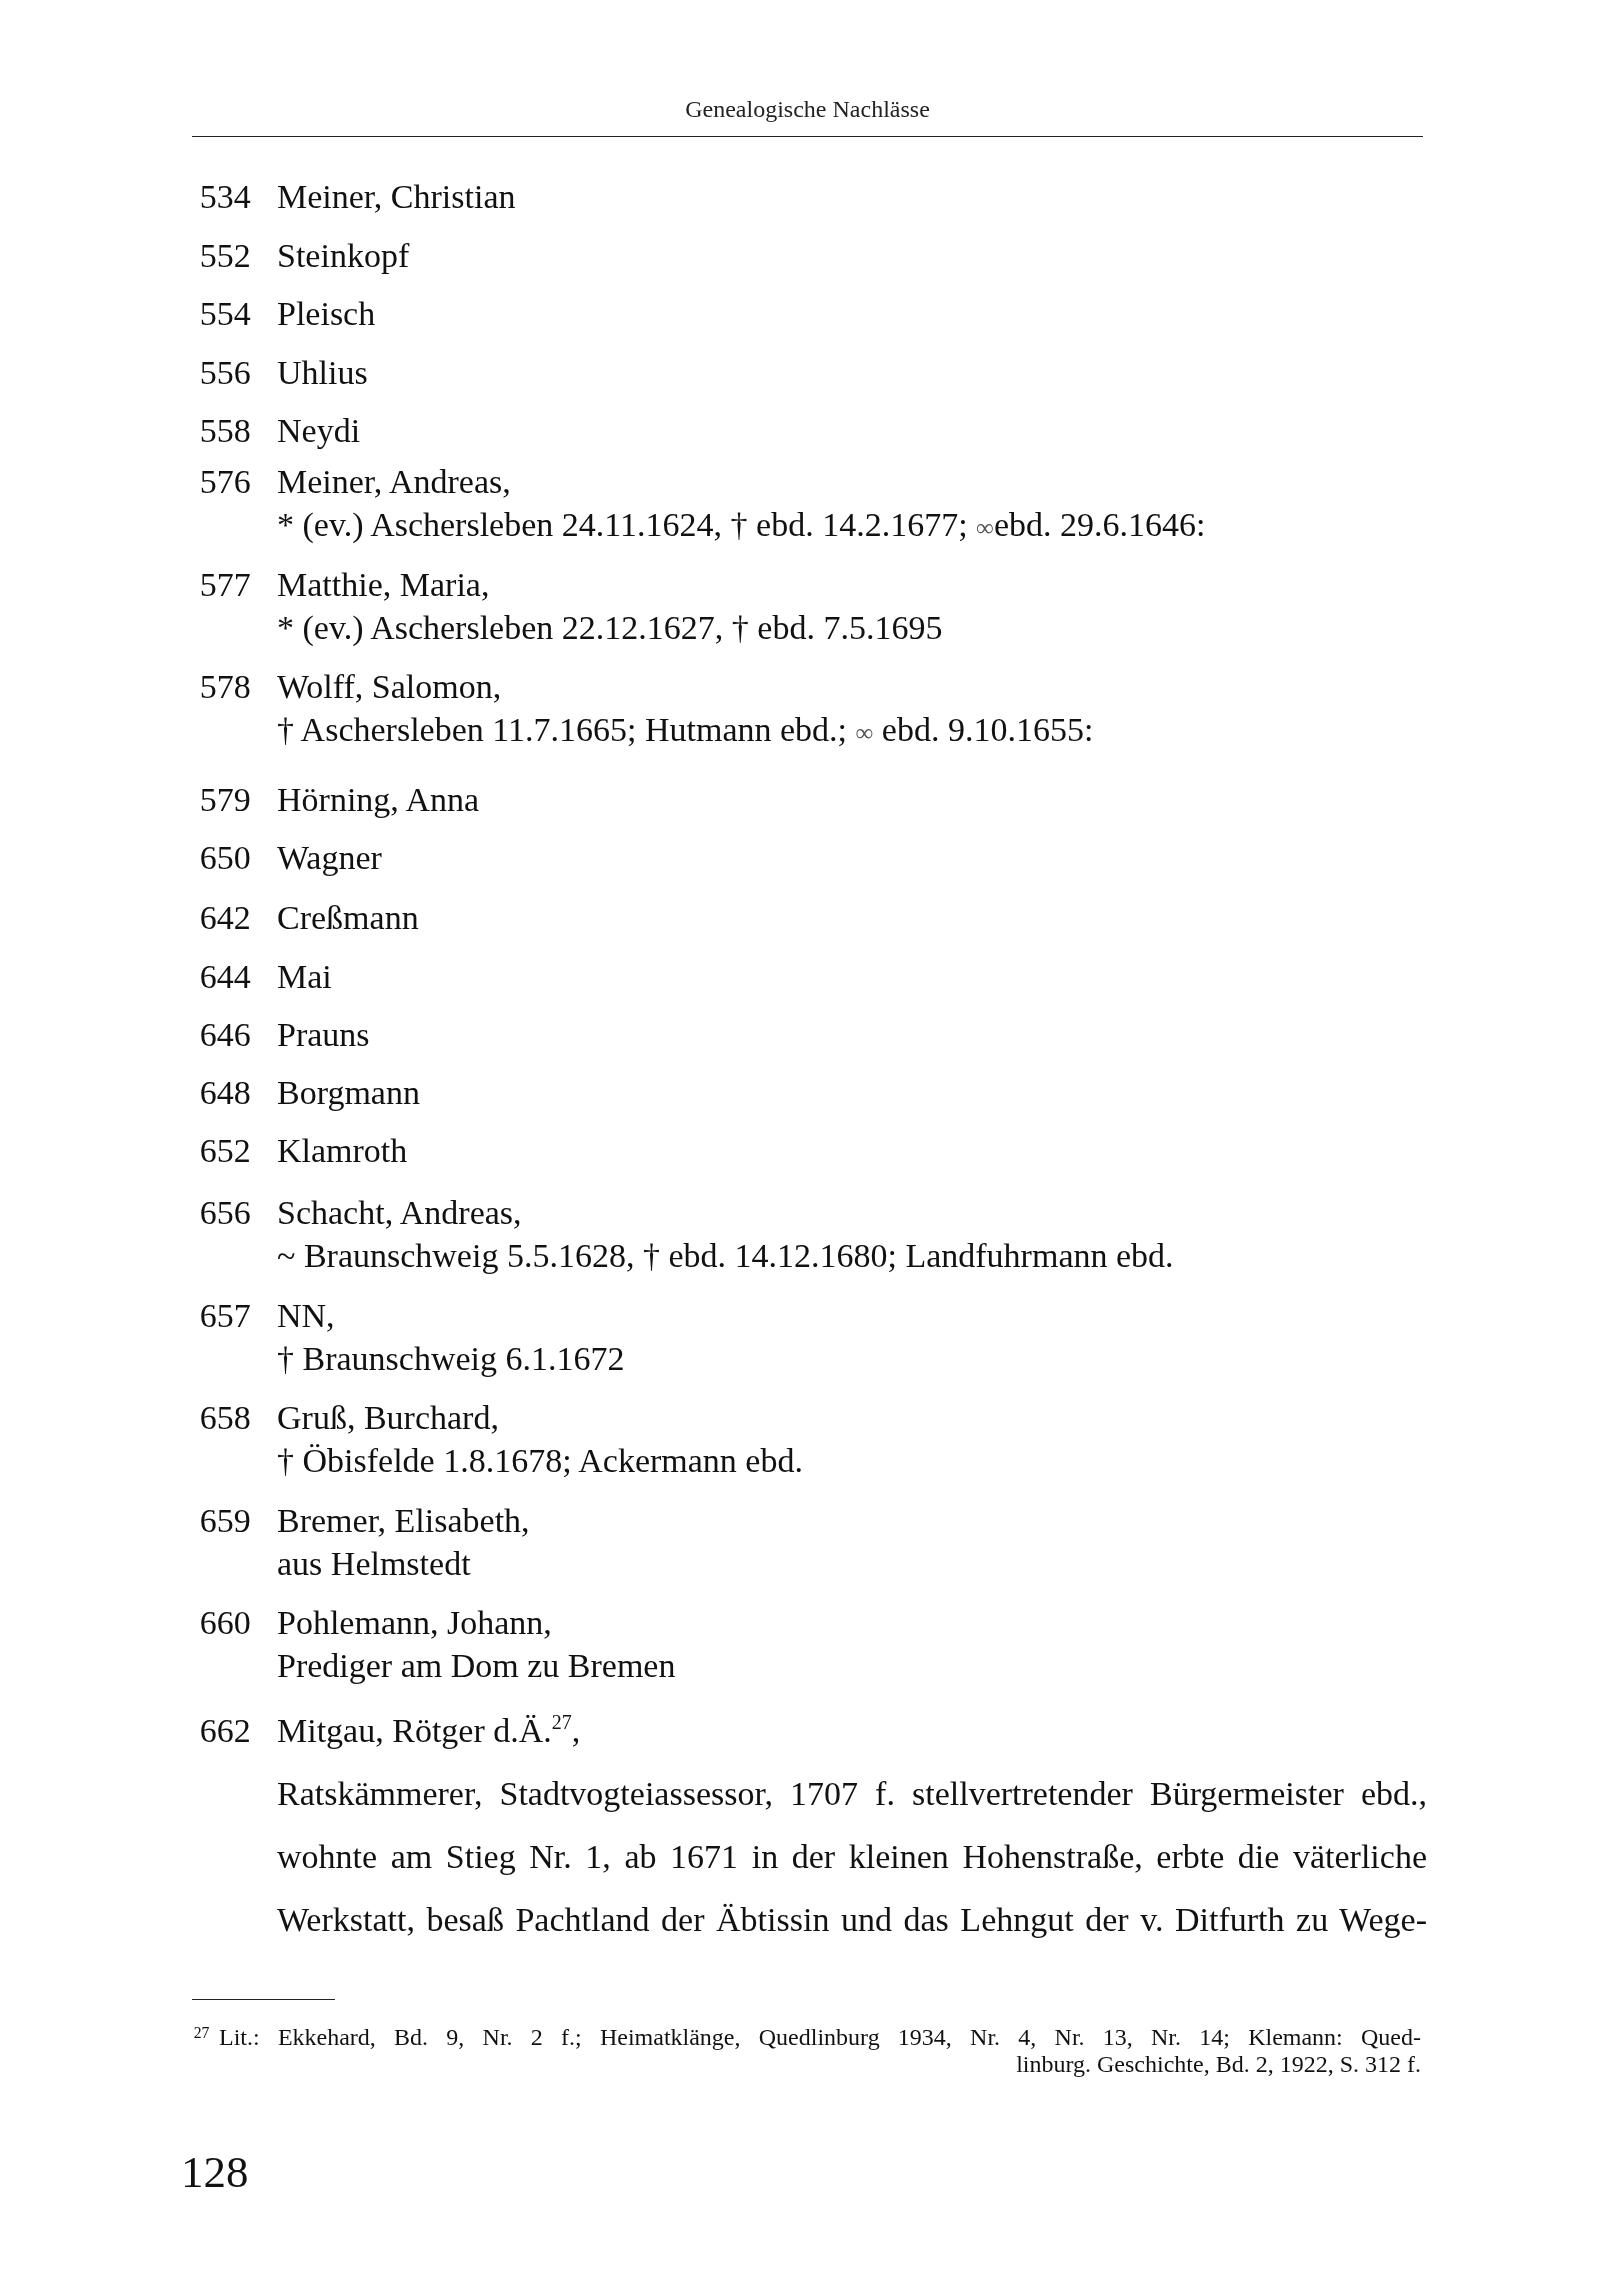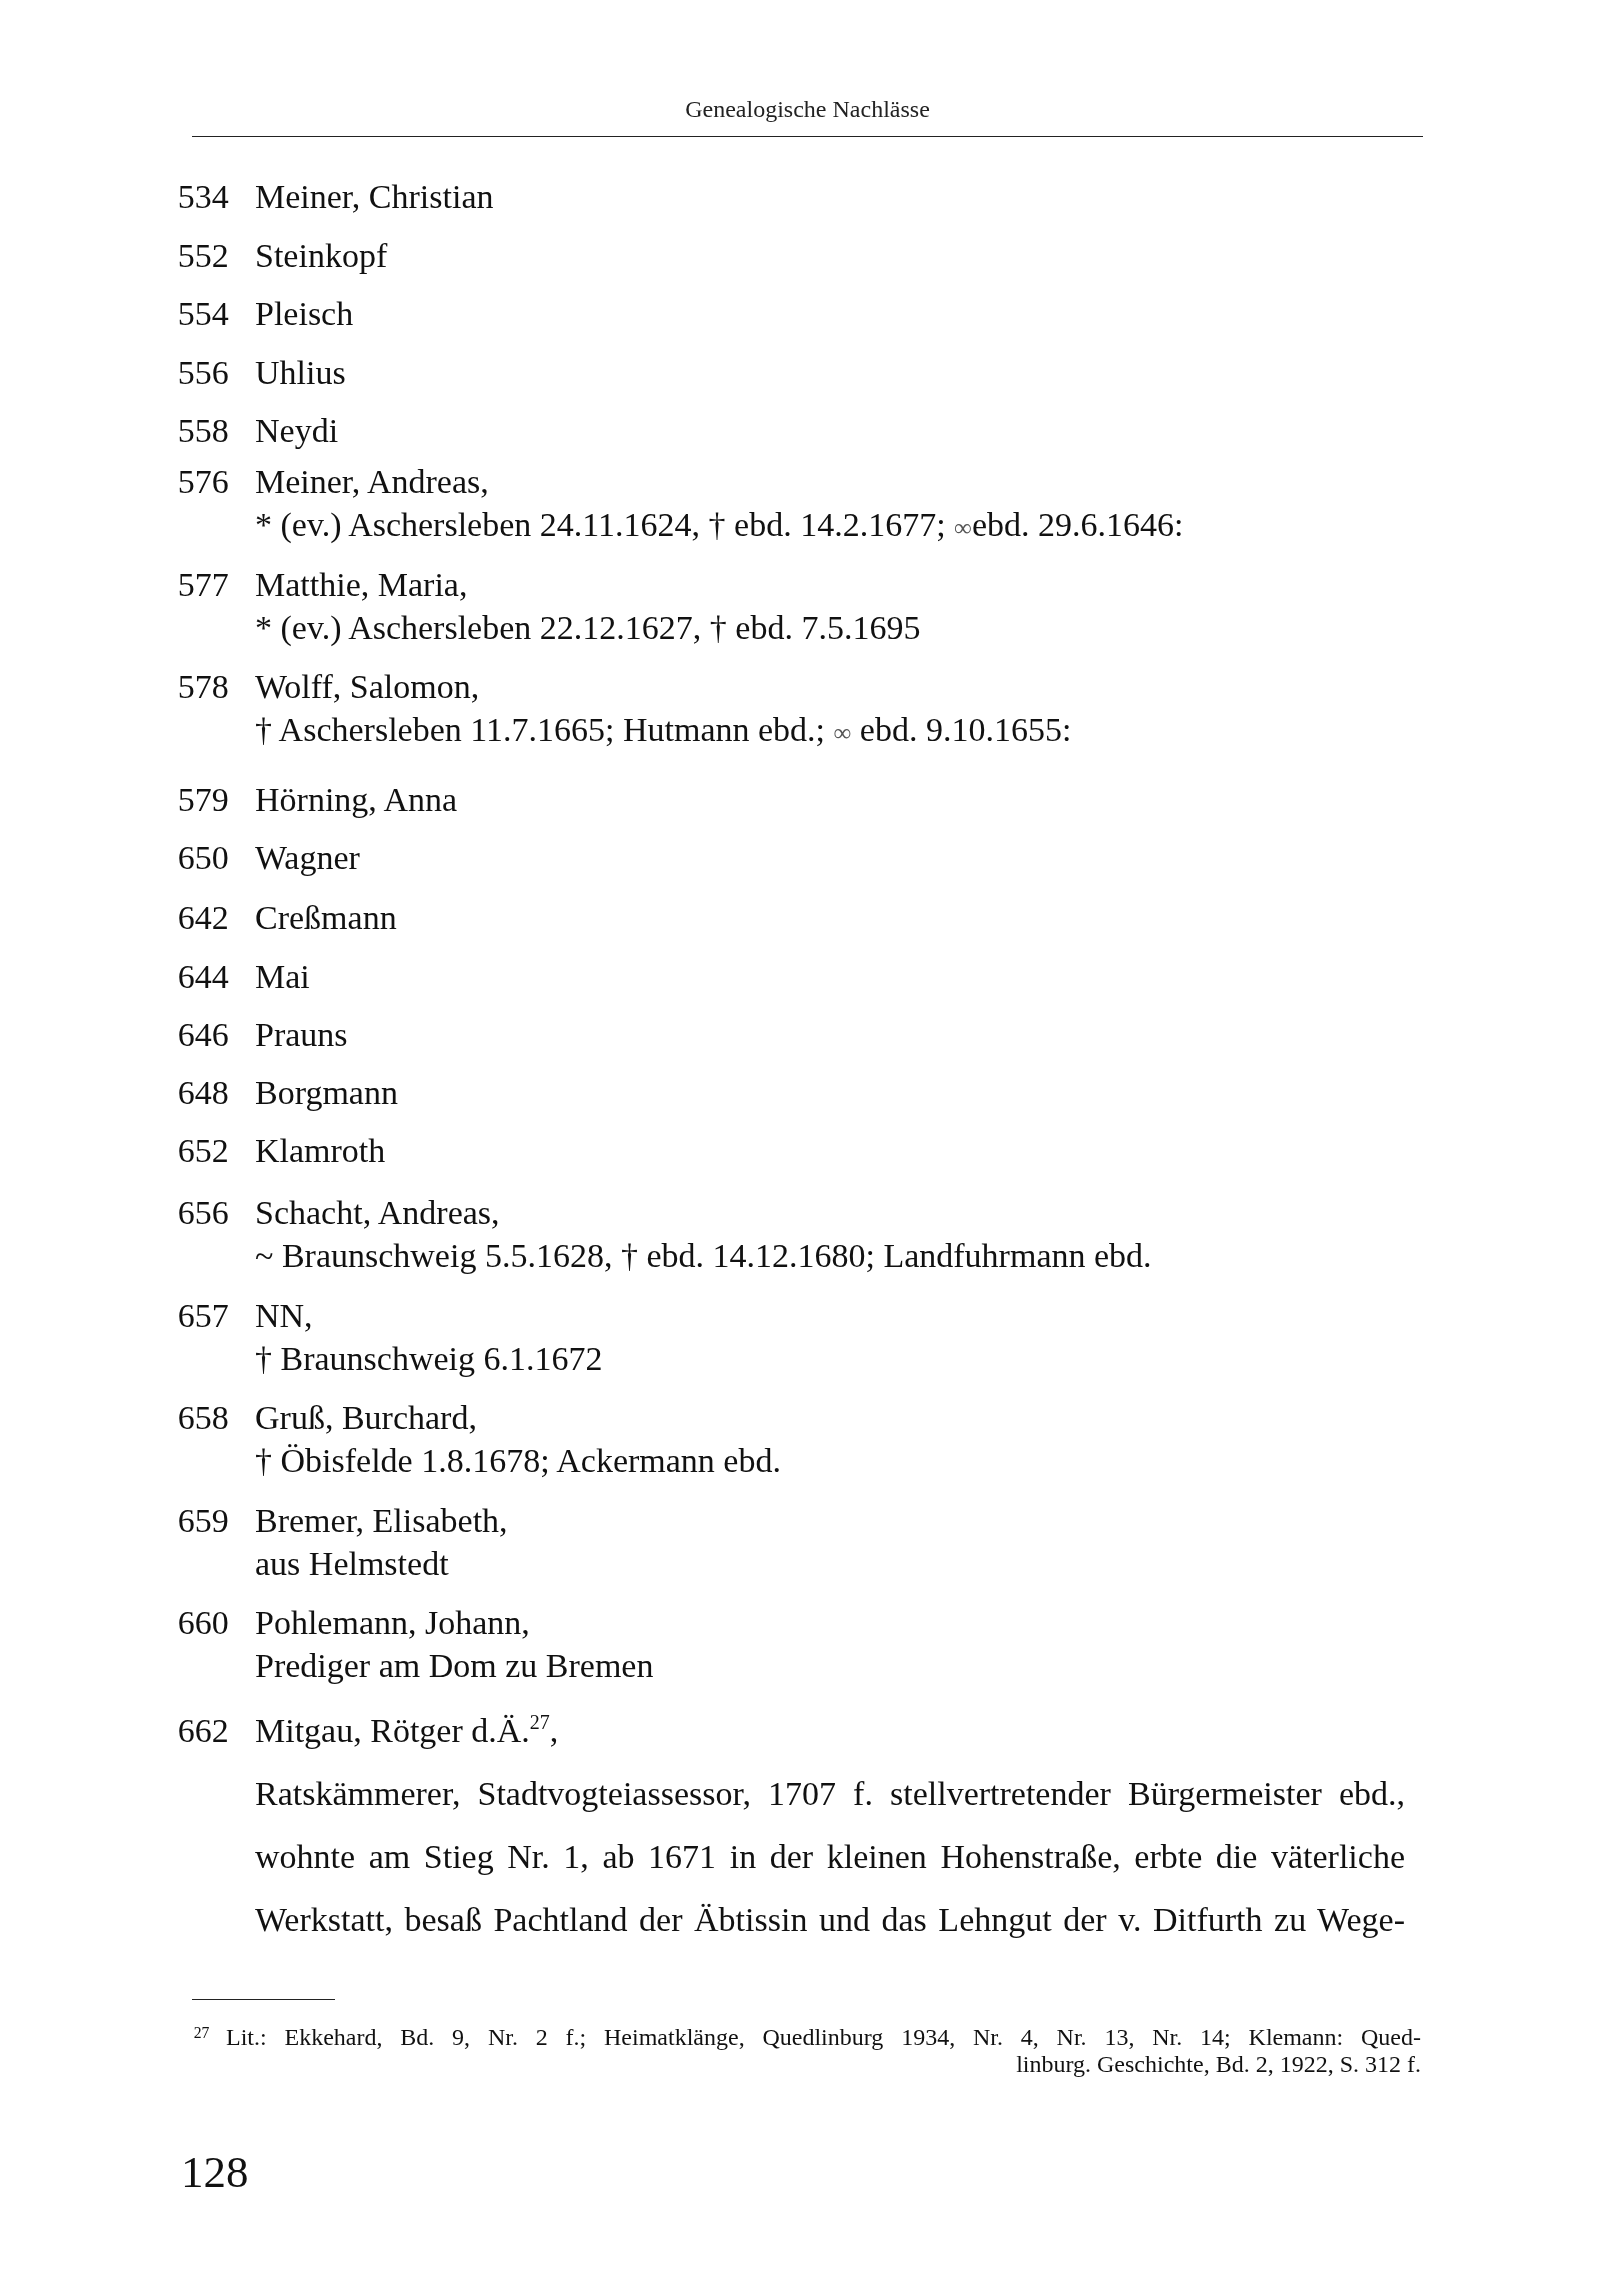--- a/index.html
+++ b/index.html
@@ -9,21 +9,21 @@
   }
   .running-head {
     position: absolute; left: 192px; width: 1231px; top: 93px;
     text-align: center; font-size: 24px; line-height: 33px; color: #222;
   }
   .head-rule {
     position: absolute; left: 192px; width: 1231px; top: 136px;
     height: 0; border-top: 1.7px solid #222;
   }
   .entry {
-    position: absolute; left: 176px; width: 1229px;
+    position: absolute; left: 198px; width: 1229px;
     font-size: 34px; line-height: 43px;
   }
   .entry .num {
     position: absolute; left: 1.7px; top: 0; width: 74px;
   }
   .entry .body { margin-left: 79px; }
   .entry .line { display: block; white-space: nowrap; }
   .entry .jline {
     display: block; text-align: justify; text-align-last: justify;
     white-space: normal; height: 43px; overflow: hidden; margin-top: 20px;
@@ -35,21 +35,21 @@
     position: absolute; left: 192px; top: 1999px; width: 143px;
     border-top: 1.2px solid #222; height: 0;
   }
   .footnote {
     position: absolute; left: 192px; top: 2024px; width: 1229px;
     font-size: 24px; line-height: 27px;
   }
   .footnote .fn-mark {
     position: absolute; left: 1.7px; top: -5px; font-size: 15.7px;
   }
-  .footnote .fn-text { margin-left: 34px; }
+  .footnote .fn-text { margin-left: 27px; }
   .footnote .jline { display: block; text-align: justify; text-align-last: justify; height: 27px; overflow: hidden; }
   .footnote .line { display: block; white-space: nowrap; text-align: right; }
   .folio {
     position: absolute; left: 181px; top: 2130px; font-size: 45px; line-height: 40px; margin-top: 22px;
   }
 </style>
 </head>
 <body>
 
 <div class="running-head">Genealogische Nachlässe</div>

